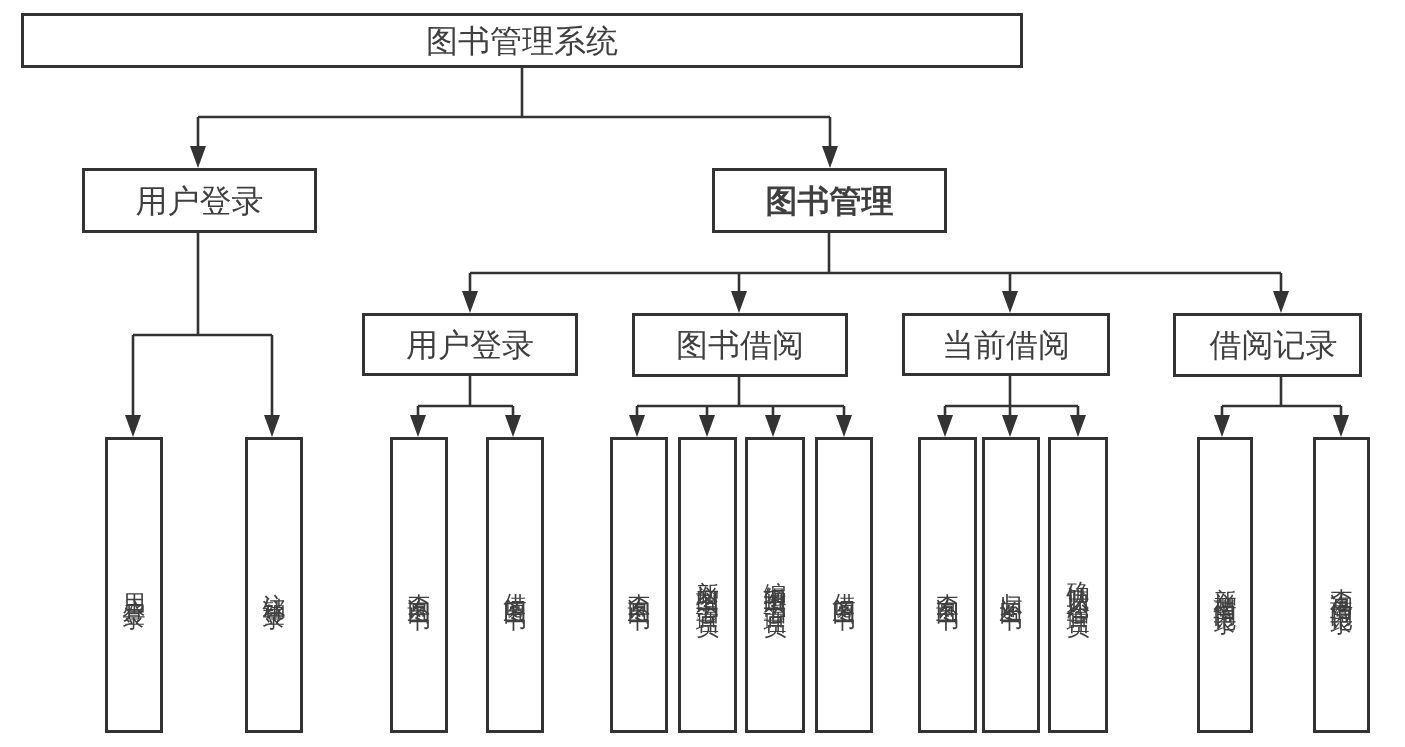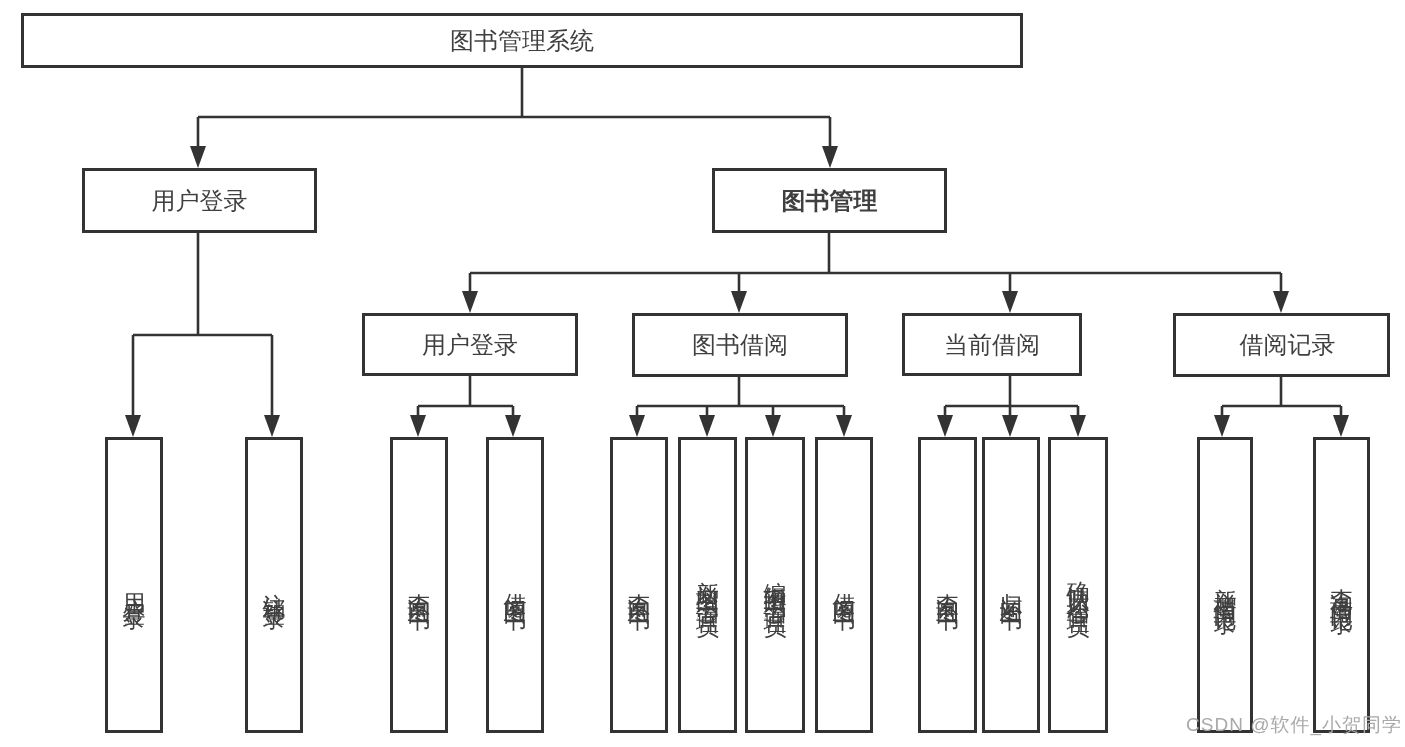--- a/index.html
+++ b/index.html
@@ -22,21 +22,21 @@
   }
   .node {
     position: absolute;
     box-sizing: border-box;
     background: #ffffff;
     border: 3px solid #333333;
     color: #3f3f3f;
     display: flex;
     align-items: center;
     justify-content: center;
-    font-size: 24px;
+    font-size: 32px;
     line-height: 1;
     z-index: 1;
     white-space: nowrap;
   }
   .node.vertical {
     writing-mode: vertical-rl;
     text-orientation: mixed;
     letter-spacing: 5px;
     font-size: 23px;
     white-space: normal;
@@ -108,30 +108,29 @@
       <polygon points="1214,415 1230,415 1222,437" fill="#333333"></polygon>
       <line x1="1341" y1="406" x2="1341" y2="425" stroke="#333333" stroke-width="2.6"></line>
       <polygon points="1333,415 1349,415 1341,437" fill="#333333"></polygon>
     </svg>
   <div id="nodes">
       <div class="node" style="left: 21px; top: 13px; width: 1002px; height: 55px; border-color: rgb(51, 51, 51); color: rgb(63, 63, 63);">图书管理系统</div>
       <div class="node" style="left: 82px; top: 168px; width: 235px; height: 65px; border-color: rgb(51, 51, 51); color: rgb(63, 63, 63);">用户登录</div>
       <div class="node" style="left: 712px; top: 168px; width: 235px; height: 65px; border-color: rgb(51, 51, 51); color: rgb(63, 63, 63); font-weight: bold;">图书管理</div>
       <div class="node" style="left: 362px; top: 313px; width: 216px; height: 63px; border-color: rgb(51, 51, 51); color: rgb(63, 63, 63);">用户登录</div>
       <div class="node" style="left: 632px; top: 313px; width: 216px; height: 64px; border-color: rgb(51, 51, 51); color: rgb(63, 63, 63);">图书借阅</div>
-      <div class="node" style="left: 902px; top: 313px; width: 180px; height: 63px; border-color: rgb(51, 51, 51); color: rgb(63, 63, 63);">当前借阅</div>
-      <div class="node" style="left: 1173px; top: 313px; width: 217px; height: 64px; border-color: rgb(51, 51, 51); color: rgb(63, 63, 63); padding-left: 12px;">借阅记录</div>
+      <div class="node" style="left: 902px; top: 313px; width: 208px; height: 63px; border-color: rgb(51, 51, 51); color: rgb(63, 63, 63);">当前借阅</div>
+      <div class="node" style="left: 1173px; top: 313px; width: 189px; height: 64px; border-color: rgb(51, 51, 51); color: rgb(63, 63, 63); padding-left: 12px;">借阅记录</div>
       <div class="node vertical" style="left: 105px; top: 437px; width: 58px; height: 296px; border-color: rgb(51, 51, 51); color: rgb(63, 63, 63);">用户登录</div>
       <div class="node vertical" style="left: 245px; top: 437px; width: 58px; height: 296px; border-color: rgb(51, 51, 51); color: rgb(63, 63, 63);">注销登录</div>
       <div class="node vertical" style="left: 390px; top: 437px; width: 58px; height: 296px; border-color: rgb(51, 51, 51); color: rgb(63, 63, 63);">查询图书</div>
       <div class="node vertical" style="left: 486px; top: 437px; width: 58px; height: 296px; border-color: rgb(51, 51, 51); color: rgb(63, 63, 63);">借阅图书</div>
       <div class="node vertical" style="left: 610px; top: 437px; width: 58px; height: 296px; border-color: rgb(51, 51, 51); color: rgb(63, 63, 63);">查询图书</div>
       <div class="node vertical" style="left: 678px; top: 437px; width: 59px; height: 296px; border-color: rgb(51, 51, 51); color: rgb(63, 63, 63);">新增图书（管理员）</div>
       <div class="node vertical" style="left: 745px; top: 437px; width: 60px; height: 296px; border-color: rgb(51, 51, 51); color: rgb(63, 63, 63);">编辑图书（管理员）</div>
       <div class="node vertical" style="left: 815px; top: 437px; width: 58px; height: 296px; border-color: rgb(51, 51, 51); color: rgb(63, 63, 63);">借阅图书</div>
       <div class="node vertical" style="left: 918px; top: 437px; width: 59px; height: 296px; border-color: rgb(51, 51, 51); color: rgb(63, 63, 63);">查询图书</div>
       <div class="node vertical" style="left: 982px; top: 437px; width: 58px; height: 296px; border-color: rgb(51, 51, 51); color: rgb(63, 63, 63);">归还图书</div>
       <div class="node vertical" style="left: 1048px; top: 437px; width: 60px; height: 296px; border-color: rgb(51, 51, 51); color: rgb(63, 63, 63);">确认归还（管理员）</div>
       <div class="node vertical" style="left: 1197px; top: 437px; width: 56px; height: 296px; border-color: rgb(51, 51, 51); color: rgb(63, 63, 63);">新增借阅记录</div>
       <div class="node vertical" style="left: 1313px; top: 437px; width: 57px; height: 296px; border-color: rgb(51, 51, 51); color: rgb(63, 63, 63);">查询借阅记录</div>
     </div>
-  <div id="watermark" style="color: rgb(169, 169, 169);">CSDN @软件_小贺同学</div>
 </div>
 
 </body></html>

